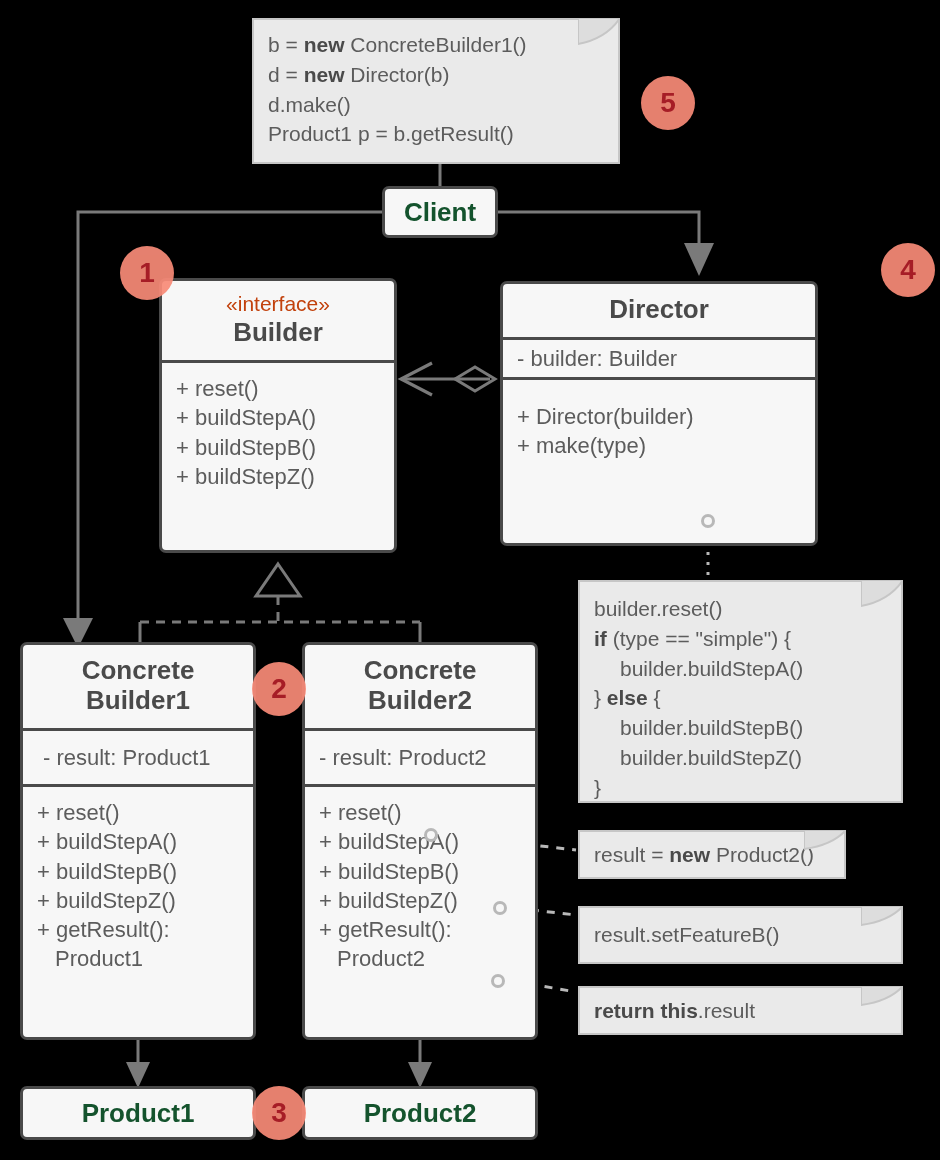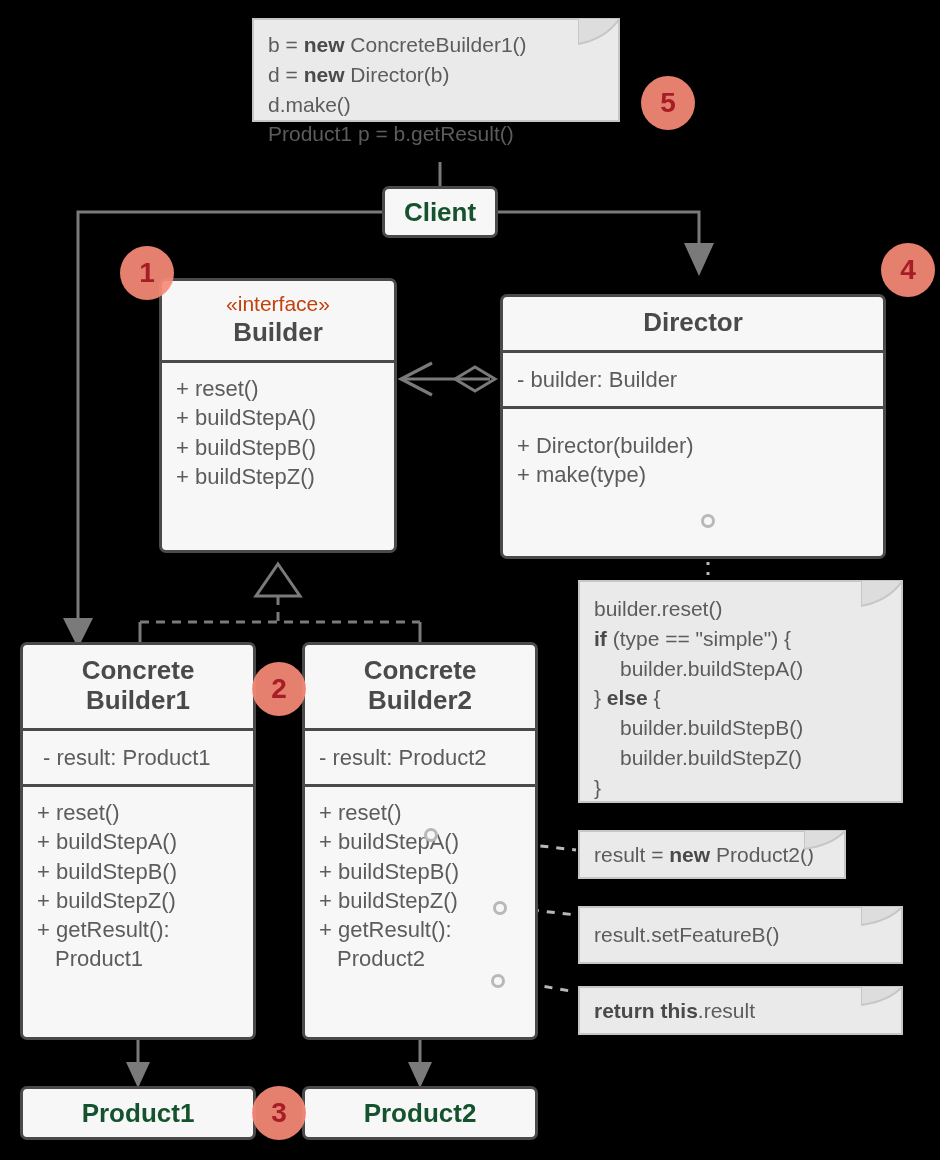--- a/index.html
+++ b/index.html
@@ -140,21 +140,21 @@
     <line x1="420" y1="1040" x2="420" y2="1068" stroke="#7a7a7a" stroke-width="3"></line>
     <path d="M408,1062 L420,1088 L432,1062" fill="#7a7a7a"></path>
 
     <line x1="708" y1="532" x2="708" y2="578" stroke="#b8b8b8" stroke-width="3" stroke-dasharray="3 7"></line>
 
     <line x1="445" y1="835" x2="576" y2="850" stroke="#b8b8b8" stroke-width="3" stroke-dasharray="8 8"></line>
     <line x1="515" y1="908" x2="576" y2="915" stroke="#b8b8b8" stroke-width="3" stroke-dasharray="8 8"></line>
     <line x1="513" y1="981" x2="576" y2="992" stroke="#b8b8b8" stroke-width="3" stroke-dasharray="8 8"></line>
   </svg>
 
-  <div class="note" style="left:252px; top:18px; width:368px; height:104px;">
+  <div class="note" style="left:252px; top:18px; width:368px; height:146px;">
     <div class="fold">
       <svg width="42" height="42" viewBox="0 0 42 42">
         <path d="M0,0 L42,0 C34,12 22,22 0,26 Z" fill="#dddddd" stroke="#c6c6c6" stroke-width="2"></path>
       </svg>
     </div>
     <div><span>b = </span><b>new</b><span> ConcreteBuilder1()</span></div>
     <div><span>d = </span><b>new</b><span> Director(b)</span></div>
     <div><span>d.make()</span></div>
     <div><span>Product1 p = b.getResult()</span></div>
   </div>
@@ -177,23 +177,23 @@
       <div class="row">+ buildStepA()</div>
       <div class="row">+ buildStepB()</div>
       <div class="row">+ buildStepZ()</div>
     </div>
   </div>
 
   <div class="badge" style="left:120px; top:246px;">
       <span>1</span>
     </div>
 
-  <div class="uml" style="left:500px; top:294px; width:386px; height:265px;">
+  <div class="uml" style="left:500px; top:281px; width:318px; height:265px;">
     <div class="sec title">Director</div>
-    <div class="sec" style="padding:12px 14px;">
+    <div class="sec" style="padding:4px 14px;">
       <div class="row">- builder: Builder</div>
     </div>
     <div class="sec" style="padding-top:22px;">
       <div class="row">+ Director(builder)</div>
       <div class="row">+ make(type)</div>
     </div>
   </div>
   <div class="ball" style="left:701px; top:514px;"></div>
 
   <div class="badge" style="left:881px; top:243px;">

